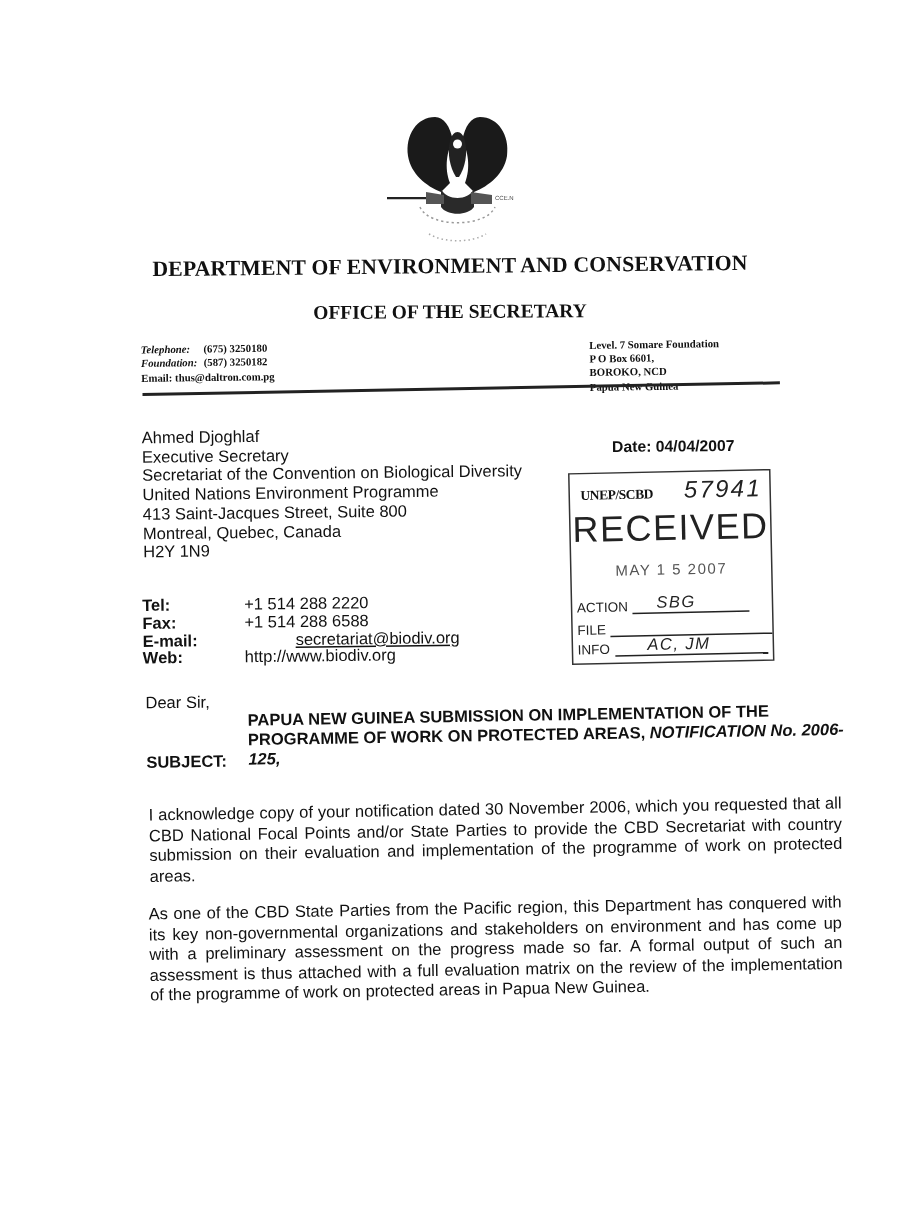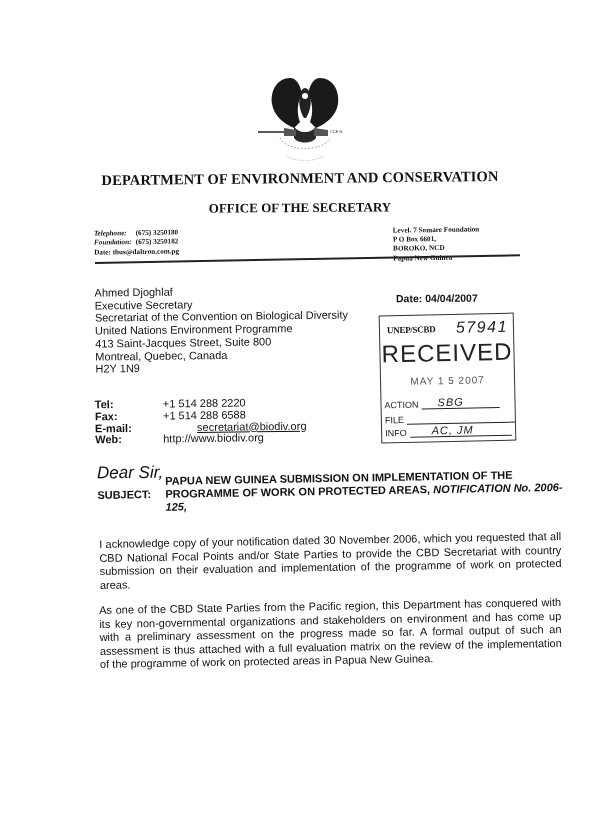--- a/index.html
+++ b/index.html
@@ -15,45 +15,45 @@
     #office-title { left: 0; width: 600px; top: 200px; text-align: center; font-weight: bold; font-size: 13px; transform: rotate(-0.4deg); }
 
     .contact-left { left: 94px; top: 229px; font-size: 7.2px; font-weight: bold; line-height: 9.3px; transform: rotate(-0.8deg); }
     .contact-left .lbl { display: inline-block; width: 40px; font-style: italic; }
     .contact-right { left: 393px; top: 226px; font-size: 7.2px; font-weight: bold; line-height: 9.2px; transform: rotate(-0.8deg); }
 
     #header-rule { left: 95px; top: 262px; width: 425px; height: 1.5px; background: #222; transform: rotate(-1.05deg); transform-origin: left center; }
 
     #recipient { left: 95px; top: 285px; font-size: 11px; line-height: 12.7px; transform: rotate(-0.7deg); }
 
-    #date-line { left: 396px; top: 292px; font-size: 10.5px; font-weight: bold; transform: rotate(-0.5deg); }
+    #date-line { left: 408px; top: 292px; font-size: 10.5px; font-weight: bold; transform: rotate(-0.5deg); }
 
     
     #stamp { left: 380px; top: 314px; width: 133px; height: 126px; border: 1.3px solid #333; transform: rotate(-1.2deg); }
     #stamp .org { position: absolute; left: 7px; top: 9px; font-size: 9px; font-weight: bold; letter-spacing: -0.3px; }
     #stamp .num { position: absolute; left: 76px; top: 4px; font-size: 16px; font-style: italic; letter-spacing: 1.5px; color: #222; }
     #stamp .received { position: absolute; left: 0; width: 133px; top: 24px; text-align: center; font-size: 24px; letter-spacing: 1px; color: #222; }
     #stamp .rdate { position: absolute; left: 0; width: 133px; top: 60px; text-align: center; font-size: 10px; color: #555; letter-spacing: 1px; }
     #stamp .row { position: absolute; left: 3px; font-size: 9px; color: #222; display: flex; align-items: flex-end; }
     #stamp .row .field { display: inline-block; border-bottom: 1px solid #222; margin-left: 3px; height: 12px; font-style: italic; font-size: 11px; letter-spacing: 1px; padding-left: 16px; }
     #stamp .r1 { top: 81px; }
     #stamp .r1 .field { width: 62px; }
     #stamp .r2 { top: 96px; }
     #stamp .r2 .field { width: 92px; }
     #stamp .r3 { top: 109px; }
     #stamp .r3 .field { width: 80px; padding-left: 22px; }
 
     #contacts { left: 95px; top: 398px; font-size: 11px; line-height: 11.8px; transform: rotate(-0.7deg); }
     #contacts .lbl { display: inline-block; width: 68px; font-weight: bold; }
     #contacts .email-val { text-decoration: underline; margin-left: 34px; color: #111; }
 
-    #salutation { left: 97px; top: 463px; font-size: 17px; transform: rotate(-0.4deg); font-style: italic; }
+    #salutation { left: 97px; top: 463px; font-size: 11px; transform: rotate(-0.4deg); }
 
     #subject { left: 97px; top: 476px; font-size: 11px; font-weight: bold; transform: rotate(-1deg); transform-origin: left top; }
-    #subject .lbl { position: absolute; left: 0; top: 13px; }
+    #subject .lbl { position: absolute; left: 0; top: 27px; }
     #subject .txt { position: absolute; left: 68px; top: 0; width: 400px; line-height: 13px; }
     #subject .txt i { font-style: italic; }
 
     .para { font-size: 11px; line-height: 13.6px; width: 462px; text-align: justify; transform: rotate(-1deg); transform-origin: left top; }
     #para1 { left: 99px; top: 538px; }
     #para2 { left: 99px; top: 604px; }
   </style>
 </head>
 <body>
 
@@ -71,22 +71,22 @@
     <path d="M30 66 C36 80 74 80 80 66" fill="none" stroke="#999" stroke-width="1" stroke-dasharray="1.5 2"></path>
     <path d="M36 84 C46 90 64 90 74 84" fill="none" stroke="#aaa" stroke-width="1" stroke-dasharray="1 2"></path>
   </svg>
 </div>
 
 <div id="dept-title" class="abs serif">DEPARTMENT OF ENVIRONMENT AND CONSERVATION</div>
 <div id="office-title" class="abs serif">OFFICE OF THE SECRETARY</div>
 
 <div class="abs serif contact-left">
   <div><span class="lbl">Telephone:</span> <span>(675) 3250180</span></div>
-  <div><span class="lbl">Foundation:</span> <span>(675) 3250182</span></div>
-  <div><span>Date:</span> <span>thus@daltron.com.pg</span></div>
+  <div><span class="lbl">Foundation:</span> <span>(587) 3250182</span></div>
+  <div><span>Email:</span> <span>thus@daltron.com.pg</span></div>
 </div>
 
 <div class="abs serif contact-right">
   <div>Level. 7 Somare Foundation</div>
   <div>P O Box 6601,</div>
   <div>BOROKO, NCD</div>
   <div>Papua New Guinea</div>
 </div>
 
 <div id="header-rule" class="abs"></div>

